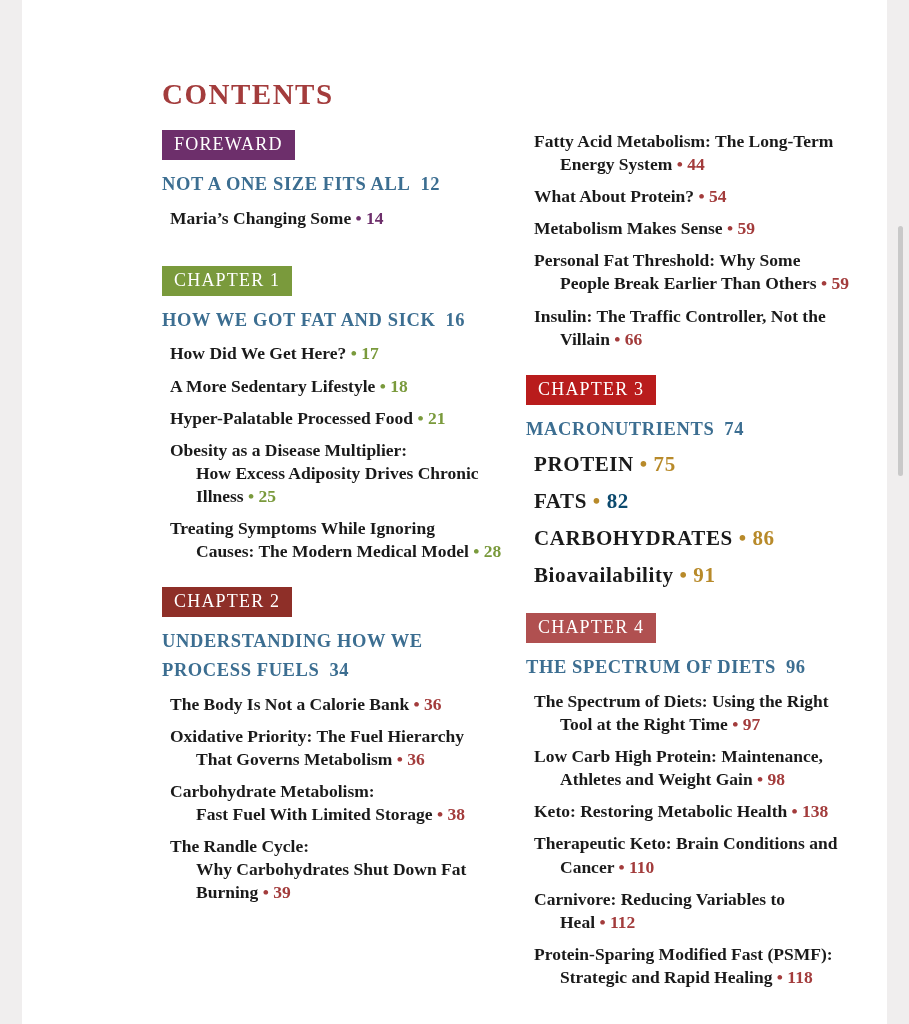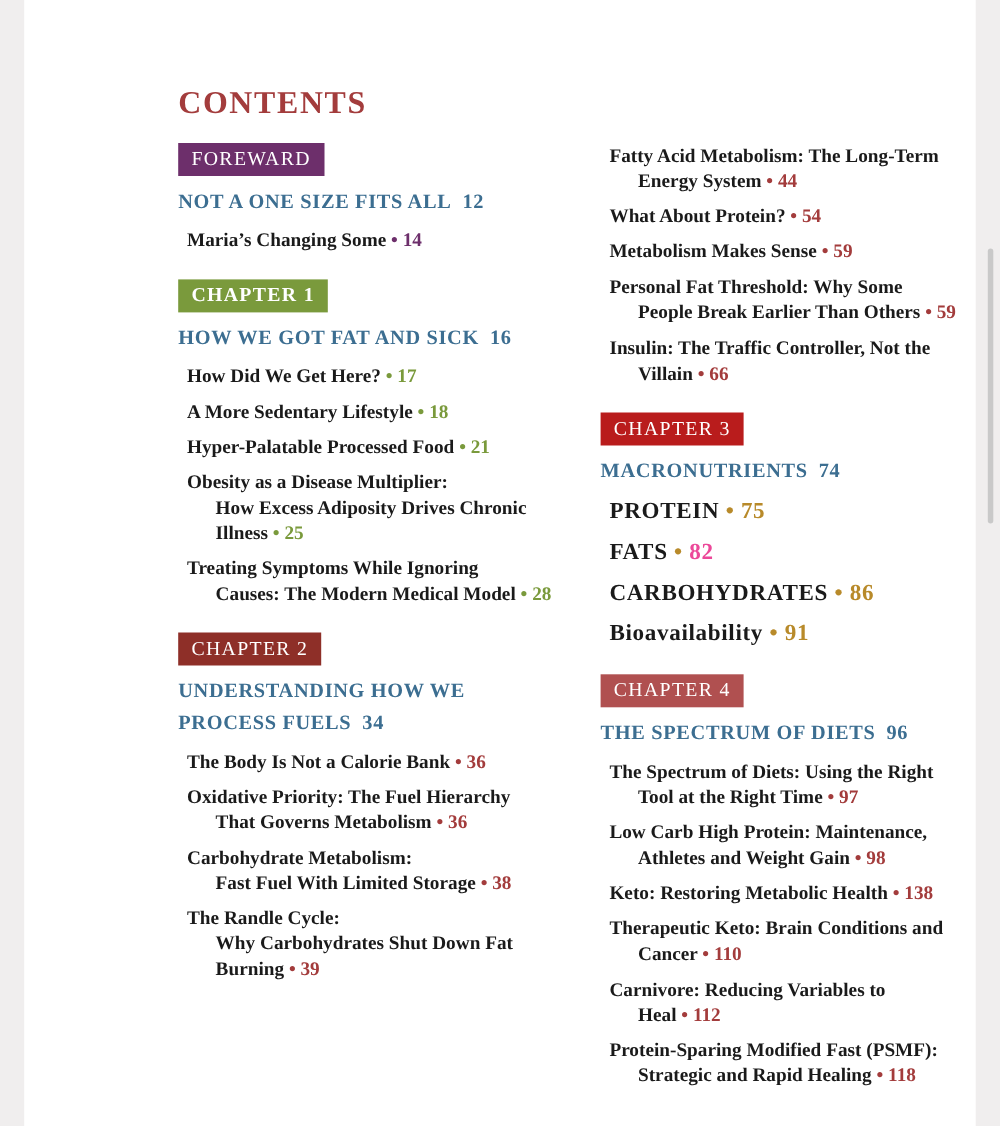--- a/index.html
+++ b/index.html
@@ -46,21 +46,21 @@
     font-weight: bold;
     letter-spacing: 1.5px;
     color: #a33c3c;
   }
   .col {
     position: absolute;
     top: 130px;
     width: 350px;
   }
   #col-left { left: 140px; }
-  #col-right { left: 524px; }
+  #col-right { left: 504px; }
 
   .chapter-tag {
     display: inline-block;
     padding: 4px 12px 5px 12px;
     color: #ffffff;
     font-family: "Liberation Serif", serif;
     font-size: 18px;
     letter-spacing: 1.2px;
   }
   .tag-wrap { margin-bottom: 10px; }
@@ -104,21 +104,21 @@
 <body>
 
 <div id="page">
 
   <div class="contents-title">CONTENTS</div>
 
   <div class="col" id="col-left">
       <div class="tag-wrap" style="margin-top: 0px;"><span class="chapter-tag" style="background: rgb(109, 47, 107);">FOREWARD</span></div>
       <div class="section-head" style="color: rgb(60, 110, 145);"><span>NOT A ONE SIZE FITS ALL</span><span class="pg" style="color: rgb(60, 110, 145);">12</span></div>
       <div class="entry"><span>Maria’s Changing Some</span><span><span class="dot" style="color: rgb(109, 47, 107);"> • </span><span class="num" style="color: rgb(109, 47, 107);">14</span></span></div>
-      <div class="tag-wrap" style="margin-top: 24px; font-weight: bold;"><span class="chapter-tag" style="background: rgb(122, 154, 60);">CHAPTER 1</span></div>
+      <div class="tag-wrap" style="margin-top: 36px;"><span class="chapter-tag" style="background: rgb(122, 154, 60);">CHAPTER 1</span></div>
       <div class="section-head" style="color: rgb(60, 110, 145);"><span>HOW WE GOT FAT AND SICK</span><span class="pg" style="color: rgb(60, 110, 145);">16</span></div>
       <div class="entry"><span>How Did We Get Here?</span><span><span class="dot" style="color: rgb(122, 154, 60);"> • </span><span class="num" style="color: rgb(122, 154, 60);">17</span></span></div>
       <div class="entry"><span>A More Sedentary Lifestyle</span><span><span class="dot" style="color: rgb(122, 154, 60);"> • </span><span class="num" style="color: rgb(122, 154, 60);">18</span></span></div>
       <div class="entry"><span>Hyper-Palatable Processed Food</span><span><span class="dot" style="color: rgb(122, 154, 60);"> • </span><span class="num" style="color: rgb(122, 154, 60);">21</span></span></div>
       <div class="entry"><span>Obesity as a Disease Multiplier:</span><span class="cont">How Excess Adiposity Drives Chronic Illness<span class="dot" style="color: rgb(122, 154, 60);"> • </span><span class="num" style="color: rgb(122, 154, 60);">25</span></span></div>
       <div class="entry"><span>Treating Symptoms While Ignoring</span><span class="cont">Causes: The Modern Medical Model<span class="dot" style="color: rgb(122, 154, 60);"> • </span><span class="num" style="color: rgb(122, 154, 60);">28</span></span></div>
       <div class="tag-wrap" style="margin-top: 24px;"><span class="chapter-tag" style="background: rgb(142, 47, 40);">CHAPTER 2</span></div>
       <div class="section-head" style="color: rgb(60, 110, 145);"><span>UNDERSTANDING HOW WE PROCESS FUELS</span><span class="pg" style="color: rgb(60, 110, 145);">34</span></div>
       <div class="entry"><span>The Body Is Not a Calorie Bank</span><span><span class="dot" style="color: rgb(163, 60, 60);"> • </span><span class="num" style="color: rgb(163, 60, 60);">36</span></span></div>
       <div class="entry"><span>Oxidative Priority: The Fuel Hierarchy</span><span class="cont">That Governs Metabolism<span class="dot" style="color: rgb(163, 60, 60);"> • </span><span class="num" style="color: rgb(163, 60, 60);">36</span></span></div>
@@ -127,21 +127,21 @@
     </div>
   <div class="col" id="col-right">
       <div class="entry"><span>Fatty Acid Metabolism: The Long-Term</span><span class="cont">Energy System<span class="dot" style="color: rgb(163, 60, 60);"> • </span><span class="num" style="color: rgb(163, 60, 60);">44</span></span></div>
       <div class="entry"><span>What About Protein?</span><span><span class="dot" style="color: rgb(163, 60, 60);"> • </span><span class="num" style="color: rgb(163, 60, 60);">54</span></span></div>
       <div class="entry"><span>Metabolism Makes Sense</span><span><span class="dot" style="color: rgb(163, 60, 60);"> • </span><span class="num" style="color: rgb(163, 60, 60);">59</span></span></div>
       <div class="entry"><span>Personal Fat Threshold: Why Some</span><span class="cont">People Break Earlier Than Others<span class="dot" style="color: rgb(163, 60, 60);"> • </span><span class="num" style="color: rgb(163, 60, 60);">59</span></span></div>
       <div class="entry"><span>Insulin: The Traffic Controller, Not the</span><span class="cont">Villain<span class="dot" style="color: rgb(163, 60, 60);"> • </span><span class="num" style="color: rgb(163, 60, 60);">66</span></span></div>
       <div class="tag-wrap" style="margin-top: 24px;"><span class="chapter-tag" style="background: #b91c1c;">CHAPTER 3</span></div>
       <div class="section-head" style="color: rgb(60, 110, 145);"><span>MACRONUTRIENTS</span><span class="pg" style="color: rgb(60, 110, 145);">74</span></div>
       <div class="entry caps"><span>PROTEIN</span><span><span class="dot" style="color: rgb(184, 138, 42);"> • </span><span class="num" style="color: rgb(184, 138, 42);">75</span></span></div>
-      <div class="entry caps"><span>FATS</span><span><span class="dot" style="color: rgb(184, 138, 42);"> • </span><span class="num" style="color: #ec4899; margin-top: 48px;">82</span></span></div>
+      <div class="entry caps"><span>FATS</span><span><span class="dot" style="color: rgb(184, 138, 42);"> • </span><span class="num" style="color: #0c4a6e; margin-top: 48px;">82</span></span></div>
       <div class="entry caps"><span>CARBOHYDRATES</span><span><span class="dot" style="color: rgb(184, 138, 42);"> • </span><span class="num" style="color: rgb(184, 138, 42);">86</span></span></div>
       <div class="entry caps"><span>Bioavailability</span><span><span class="dot" style="color: rgb(184, 138, 42);"> • </span><span class="num" style="color: rgb(184, 138, 42);">91</span></span></div>
       <div class="tag-wrap" style="margin-top: 24px;"><span class="chapter-tag" style="background: rgb(176, 80, 80);">CHAPTER 4</span></div>
       <div class="section-head" style="color: rgb(60, 110, 145);"><span>THE SPECTRUM OF DIETS</span><span class="pg" style="color: rgb(60, 110, 145);">96</span></div>
       <div class="entry"><span>The Spectrum of Diets: Using the Right</span><span class="cont">Tool at the Right Time<span class="dot" style="color: rgb(163, 60, 60);"> • </span><span class="num" style="color: rgb(163, 60, 60);">97</span></span></div>
       <div class="entry"><span>Low Carb High Protein: Maintenance,</span><span class="cont">Athletes and Weight Gain<span class="dot" style="color: rgb(163, 60, 60);"> • </span><span class="num" style="color: rgb(163, 60, 60);">98</span></span></div>
       <div class="entry"><span>Keto: Restoring Metabolic Health</span><span><span class="dot" style="color: rgb(163, 60, 60);"> • </span><span class="num" style="color: rgb(163, 60, 60);">138</span></span></div>
       <div class="entry"><span>Therapeutic Keto: Brain Conditions and</span><span class="cont">Cancer<span class="dot" style="color: rgb(163, 60, 60);"> • </span><span class="num" style="color: rgb(163, 60, 60);">110</span></span></div>
       <div class="entry"><span>Carnivore: Reducing Variables to</span><span class="cont">Heal<span class="dot" style="color: rgb(163, 60, 60);"> • </span><span class="num" style="color: rgb(163, 60, 60);">112</span></span></div>
       <div class="entry"><span>Protein-Sparing Modified Fast (PSMF):</span><span class="cont">Strategic and Rapid Healing<span class="dot" style="color: rgb(163, 60, 60);"> • </span><span class="num" style="color: rgb(163, 60, 60);">118</span></span></div>

